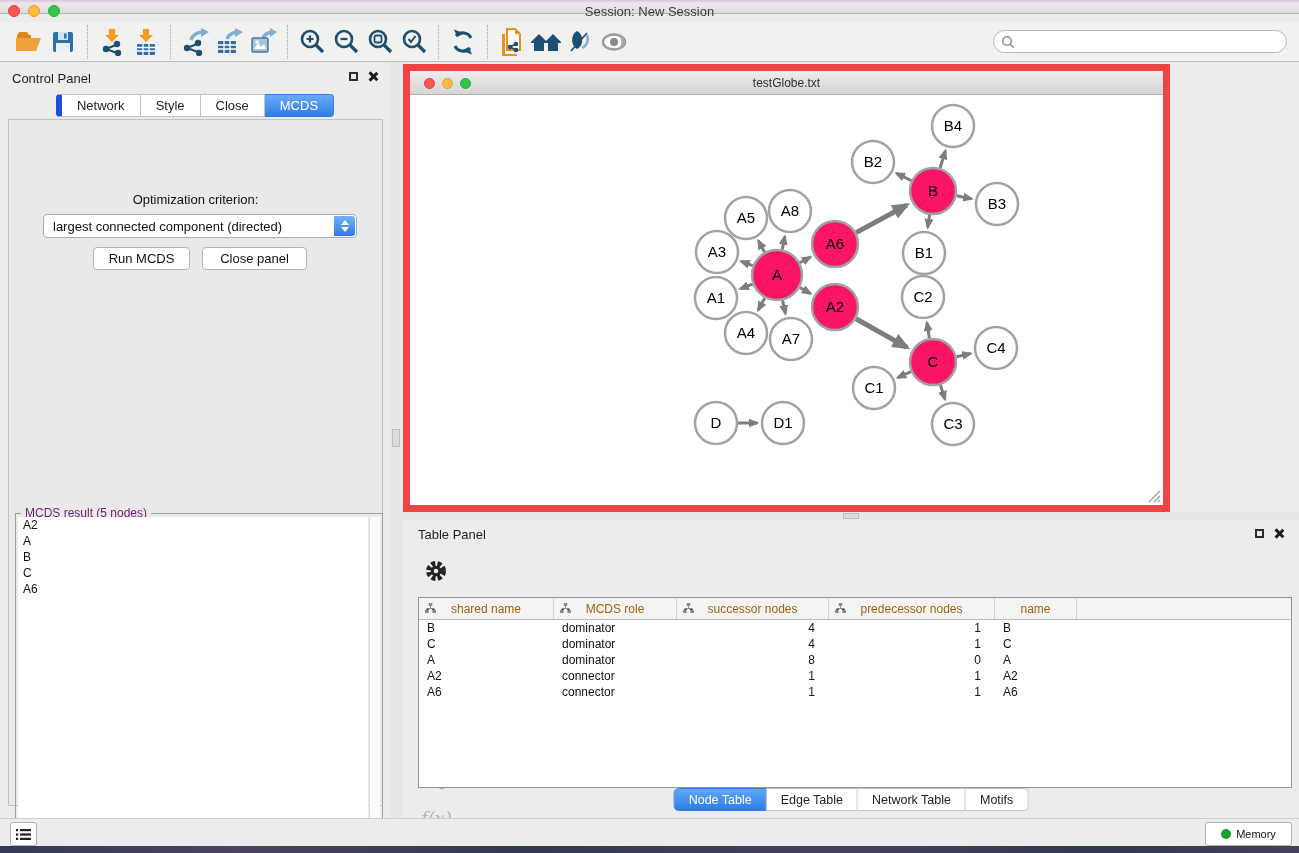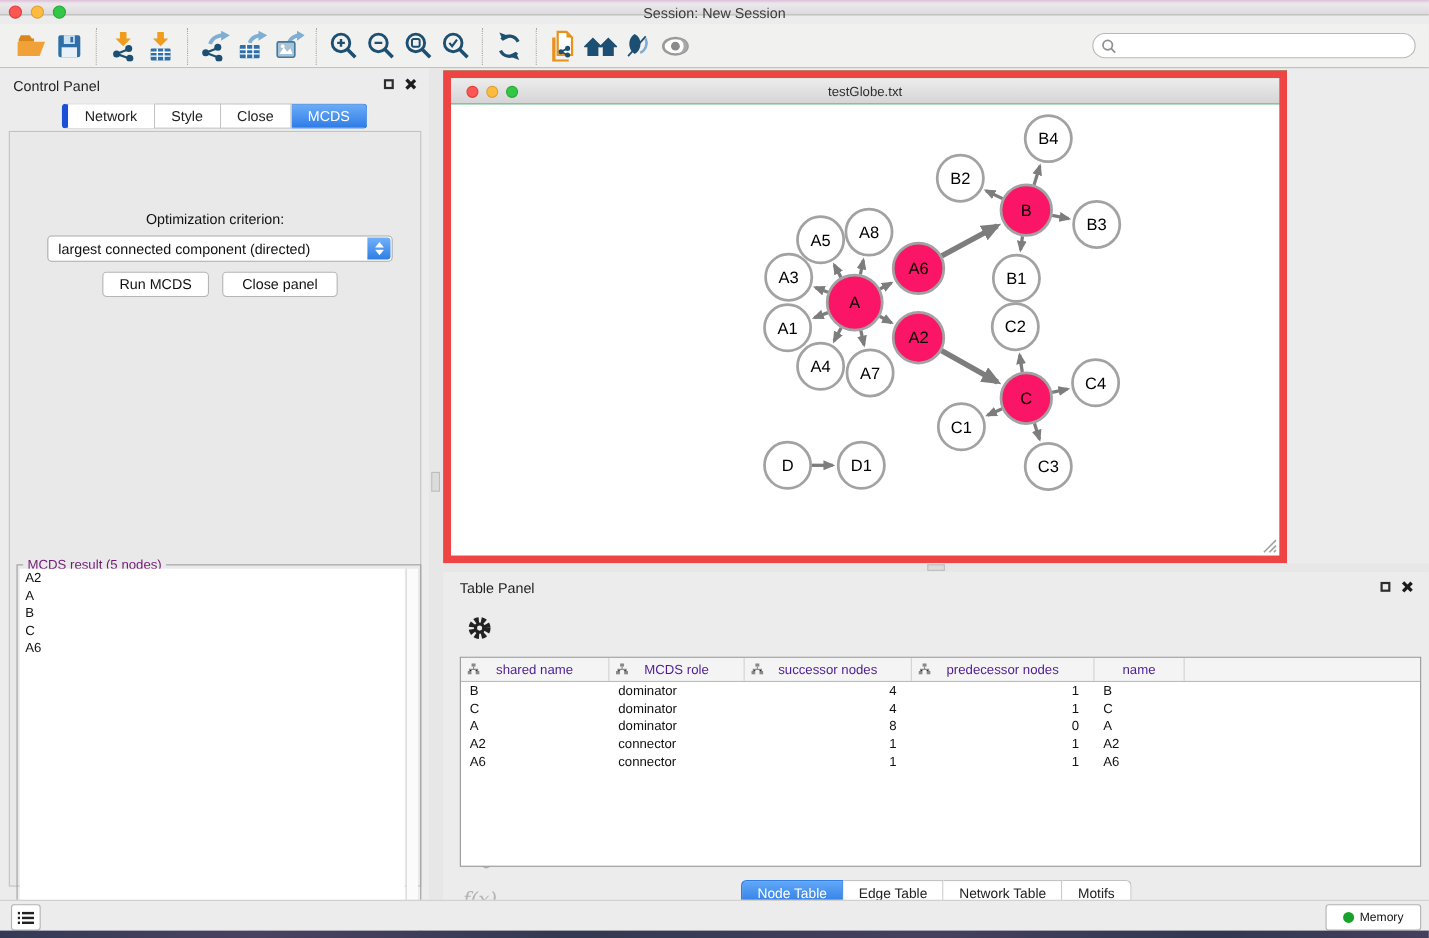--- a/index.html
+++ b/index.html
@@ -77,31 +77,31 @@
   #resize-grip{position:absolute;right:2px;bottom:2px;width:13px;height:13px;}
 
   
   #table-panel{position:absolute;left:403px;top:520px;width:896px;height:298px;background:#ececec;}
   #tp-title{position:absolute;left:15px;top:7px;font-size:13px;color:#1f1f1f;text-align:right;}
   #tp-toolbar{position:absolute;left:18px;top:40px;height:28px;display:flex;align-items:center;gap:16px;flex-direction:column;}
   .tp-ic{display:flex;align-items:center;justify-content:center;width:24px;height:24px;}
   #fx-label{font-family:"DejaVu Serif",serif;font-style:italic;font-size:18px;color:#b3b3b3;}
   #data-table{position:absolute;left:15px;top:77px;width:874px;height:191px;background:#fff;border:1px solid #949494;overflow:hidden;}
   #tbl-head{display:flex;height:22px;background:#f4f4f4;border-bottom:1px solid #bbb;}
-  .th{position:relative;display:flex;align-items:center;justify-content:center;font-size:12px;color:#4c1d95;
+  .th{position:relative;display:flex;align-items:center;justify-content:center;font-size:12px;color:#a16207;
     border-right:1px solid #d2d2d2;height:100%;}
   .th:last-child{border-right:none;}
   .th .tree-ic{position:absolute;left:6px;top:5px;}
   .tr{display:flex;height:16px;align-items:center;}
   .td{font-size:12px;color:#111;height:100%;display:flex;align-items:center;}
   .td.left{justify-content:flex-start;padding-left:8px;}
   .td.right{justify-content:flex-end;padding-right:14px;}
   #table-tabs{position:absolute;left:50%;transform:translateX(-50%);top:268px;display:flex;}
   .t-tab{height:23px;padding:0 14px;display:flex;align-items:center;background:#fff;border:1px solid #c3c3c3;
-    border-left:none;font-size:12.5px;color:#222;margin-top:12px;}
+    border-left:none;font-size:12.5px;color:#222;}
   .t-tab:first-child{border-left:1px solid #c3c3c3;border-radius:5px 0 0 5px;}
   .t-tab:last-child{border-radius:0 5px 5px 0;}
   .t-tab.sel{background:linear-gradient(#62a7f8,#2e7de5);border-color:#2e7de5;color:#fff;}
 
   
   #status-bar{position:absolute;left:0;top:818px;width:1299px;height:28px;background:#ececec;border-top:1px solid #cfcfcf;}
   #status-left-btn{position:absolute;left:10px;top:3px;width:27px;height:24px;background:#fff;border:1px solid #b2b2b2;
     border-radius:3px;display:flex;align-items:center;justify-content:center;}
   #memory-btn{position:absolute;right:7px;top:3px;width:87px;height:24px;background:#fff;border:1px solid #b2b2b2;
     border-radius:3px;display:flex;align-items:center;justify-content:center;gap:5px;font-size:11px;color:#111;}

